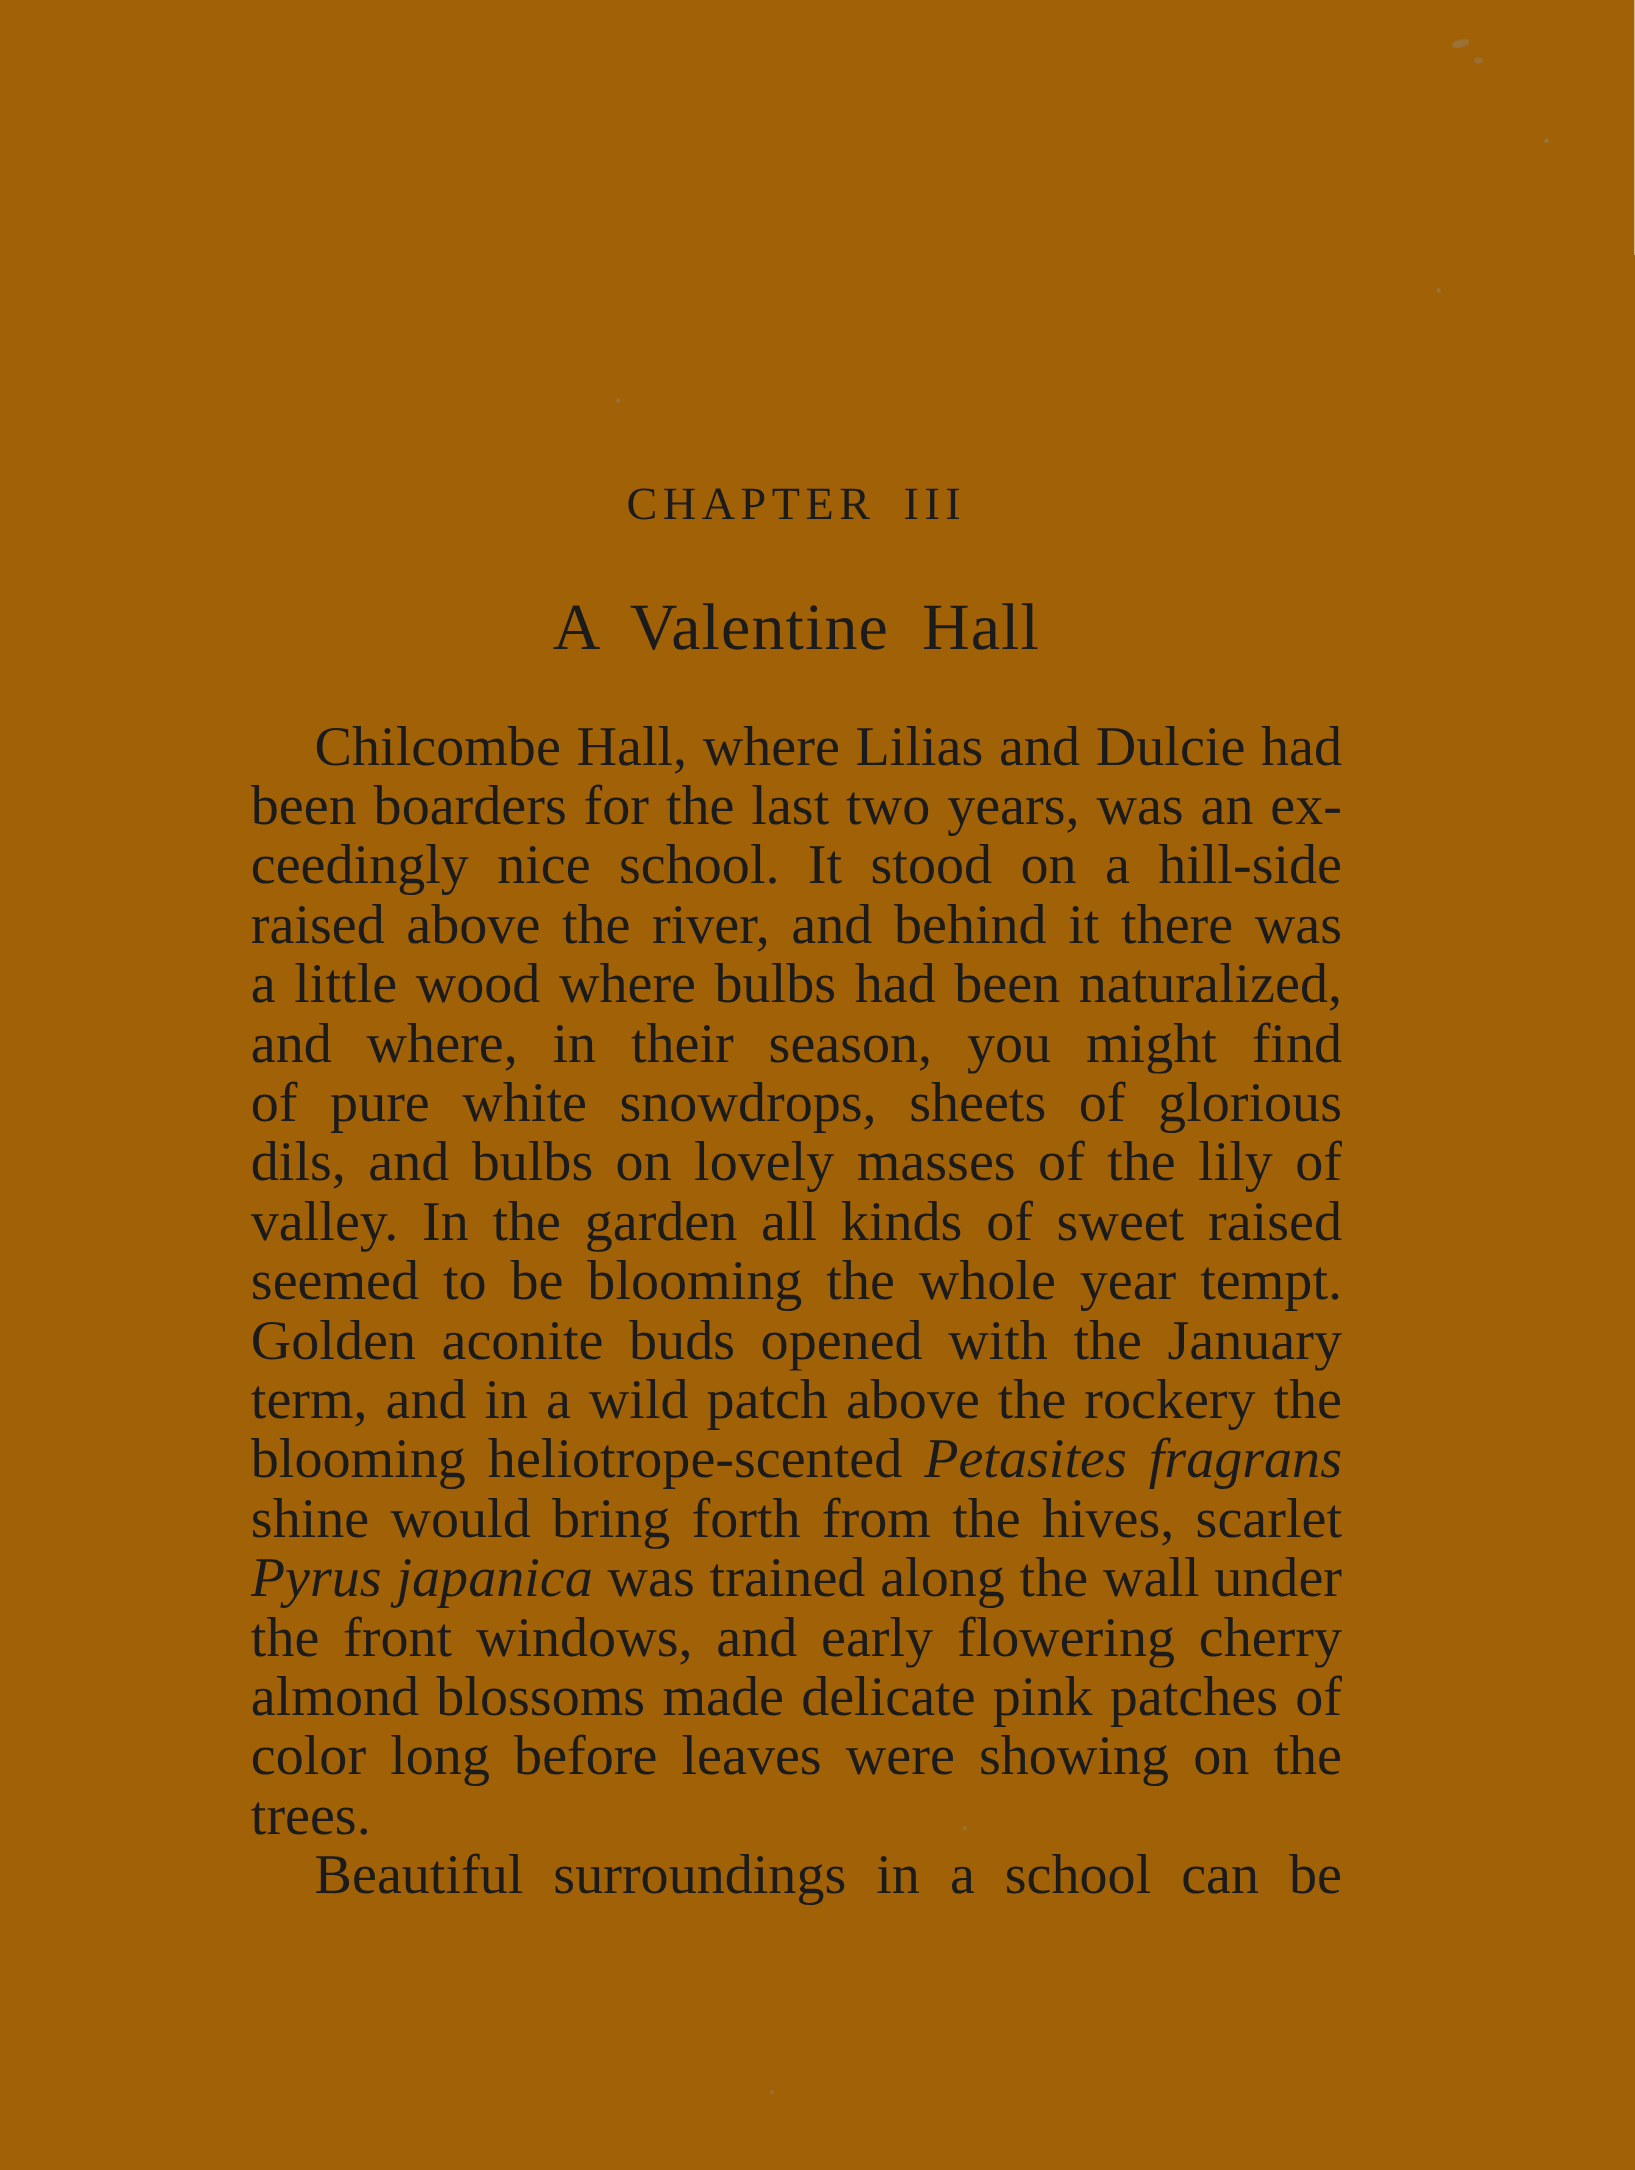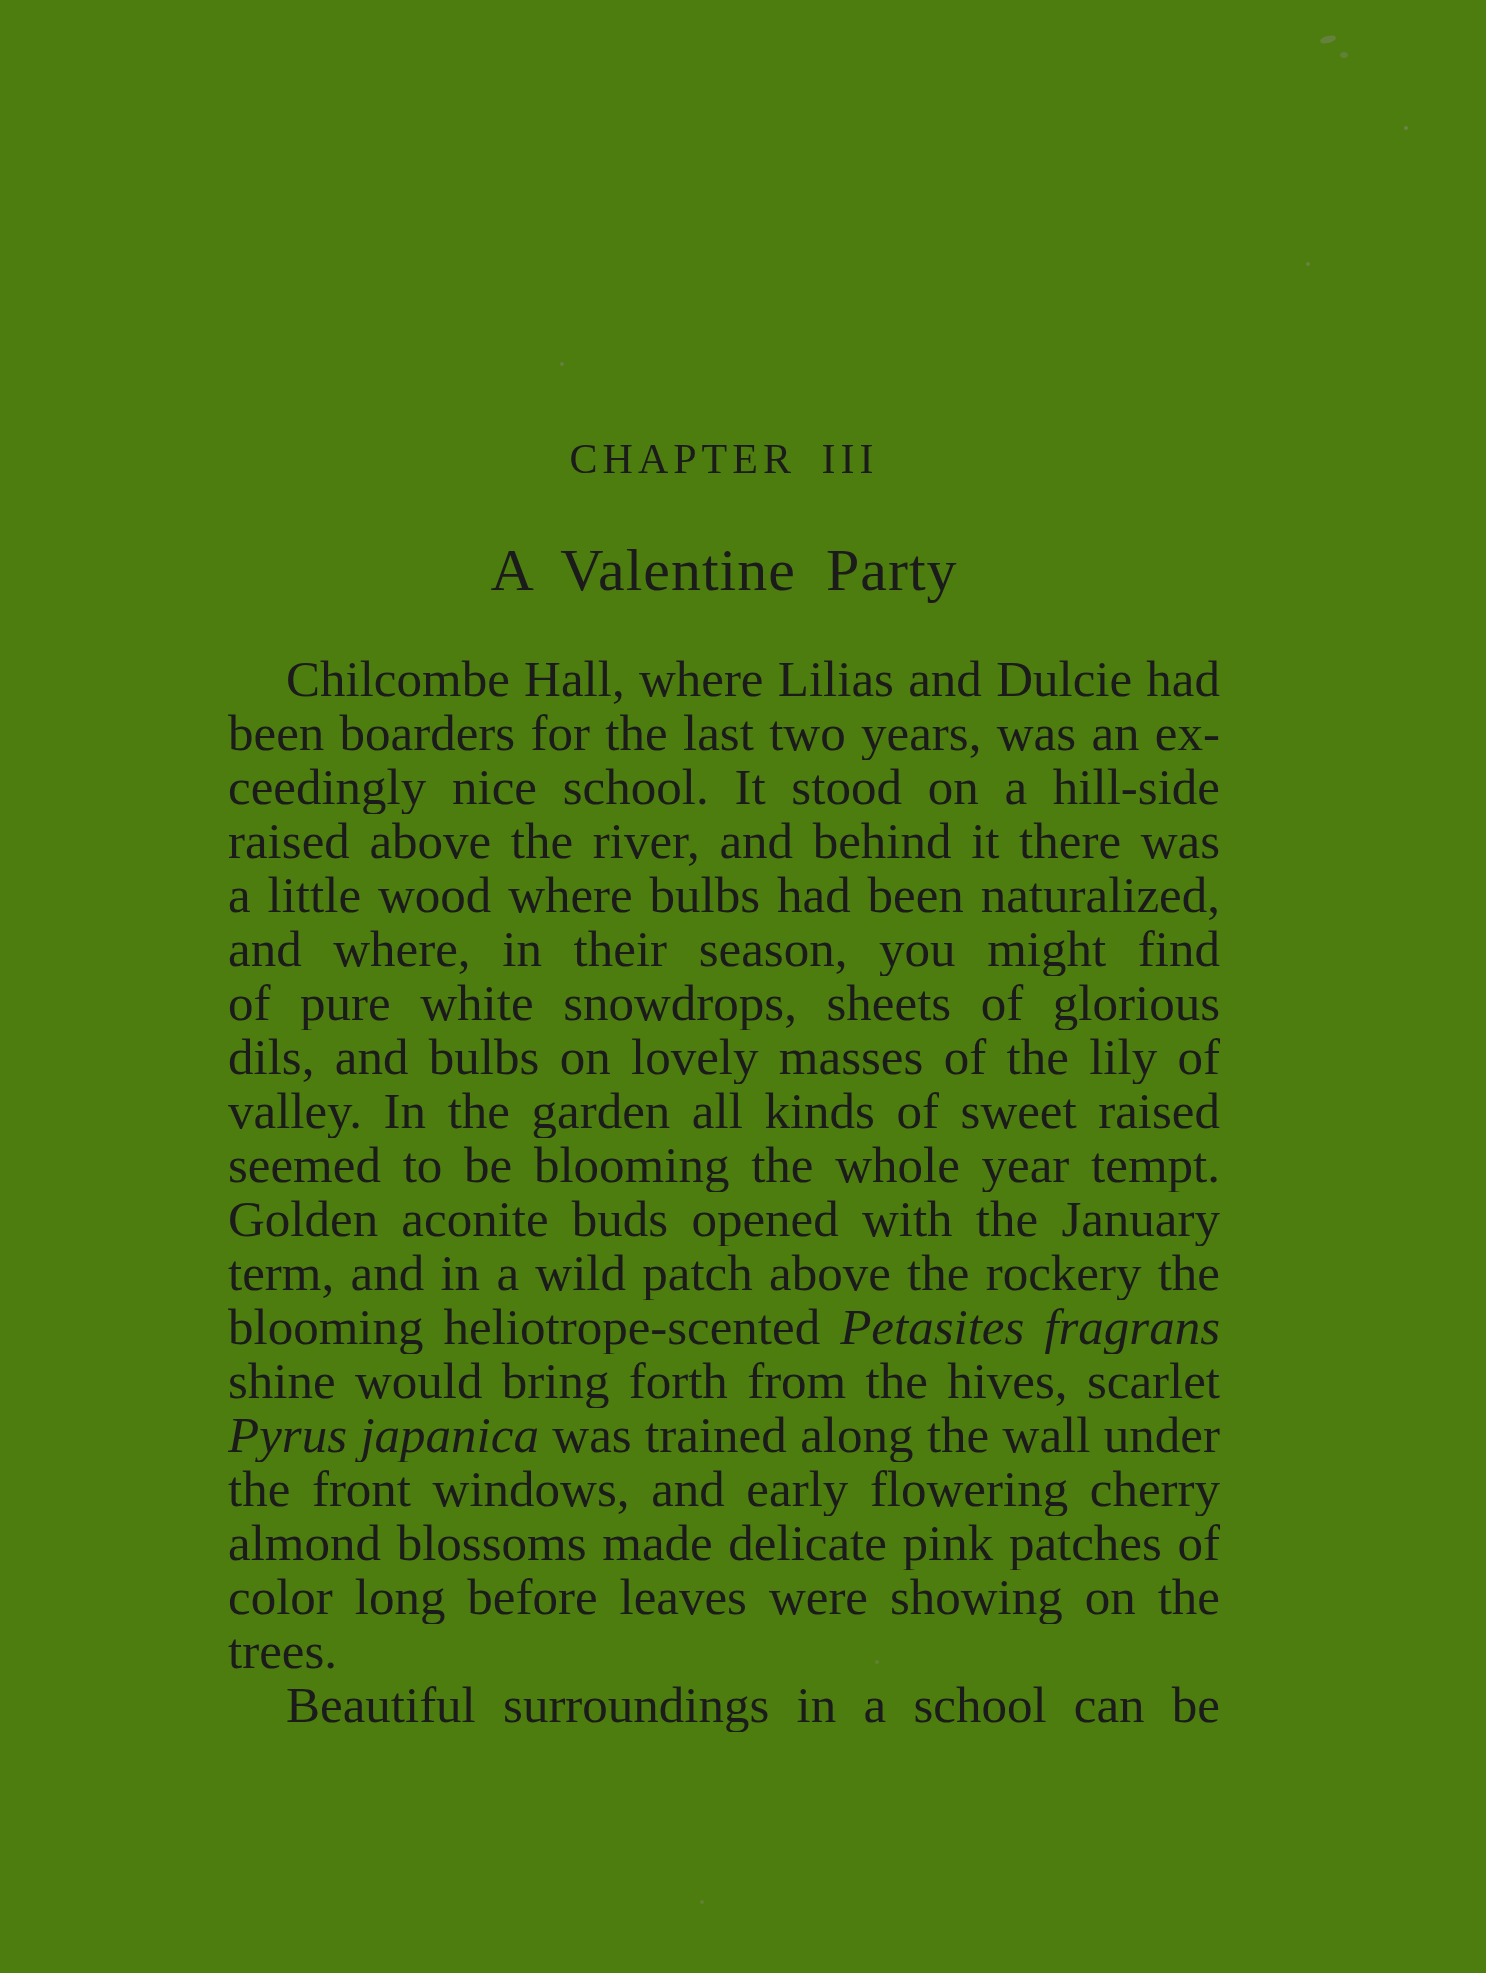--- a/index.html
+++ b/index.html
@@ -4,21 +4,21 @@
 <style>
   html, body {
     margin: 0;
     padding: 0;
     background: #ffffff;
   }
   .page {
     position: relative;
     width: 1486px;
     height: 1973px;
-    background: #4d7c0f;
+    background: #a16207;
     color: #1b1b1b;
     font-family: "Liberation Serif", "DejaVu Serif", serif;
     overflow: hidden;
   }
   .text-block {
     position: absolute;
     left: 228px;
     top: 0;
     width: 992px;
   }
@@ -93,21 +93,21 @@
   <span class="speck speck-3"></span>
   <span class="speck speck-4"></span>
   <span class="speck speck-5"></span>
   <span class="speck speck-6"></span>
   <span class="speck speck-7"></span>
 
   <div class="text-block">
 
     <div class="chapter-heading">CHAPTER III</div>
 
-    <div class="chapter-title">A Valentine Party</div>
+    <div class="chapter-title">A Valentine Hall</div>
 
     <div class="body-text">
         <div class="line indent"><span>Chilcombe Hall, where Lilias and Dulcie had</span></div>
         <div class="line"><span>been boarders for the last two years, was an ex-</span></div>
         <div class="line"><span>ceedingly nice school.  It stood on a hill-side well</span></div>
         <div class="line"><span>raised above the river, and behind it there was</span></div>
         <div class="line"><span>a little wood where bulbs had been naturalized,</span></div>
         <div class="line"><span>and where, in their season, you might find clumps</span></div>
         <div class="line"><span>of pure white snowdrops, sheets of glorious daffo-</span></div>
         <div class="line"><span>dils, and bulbs on lovely masses of the lily of the</span></div>

